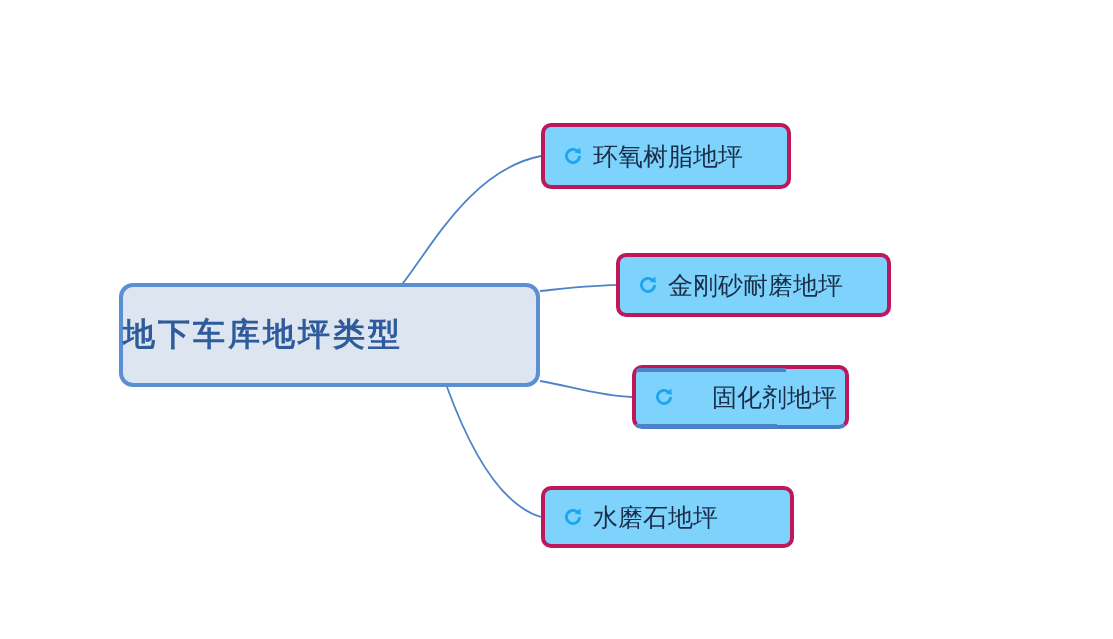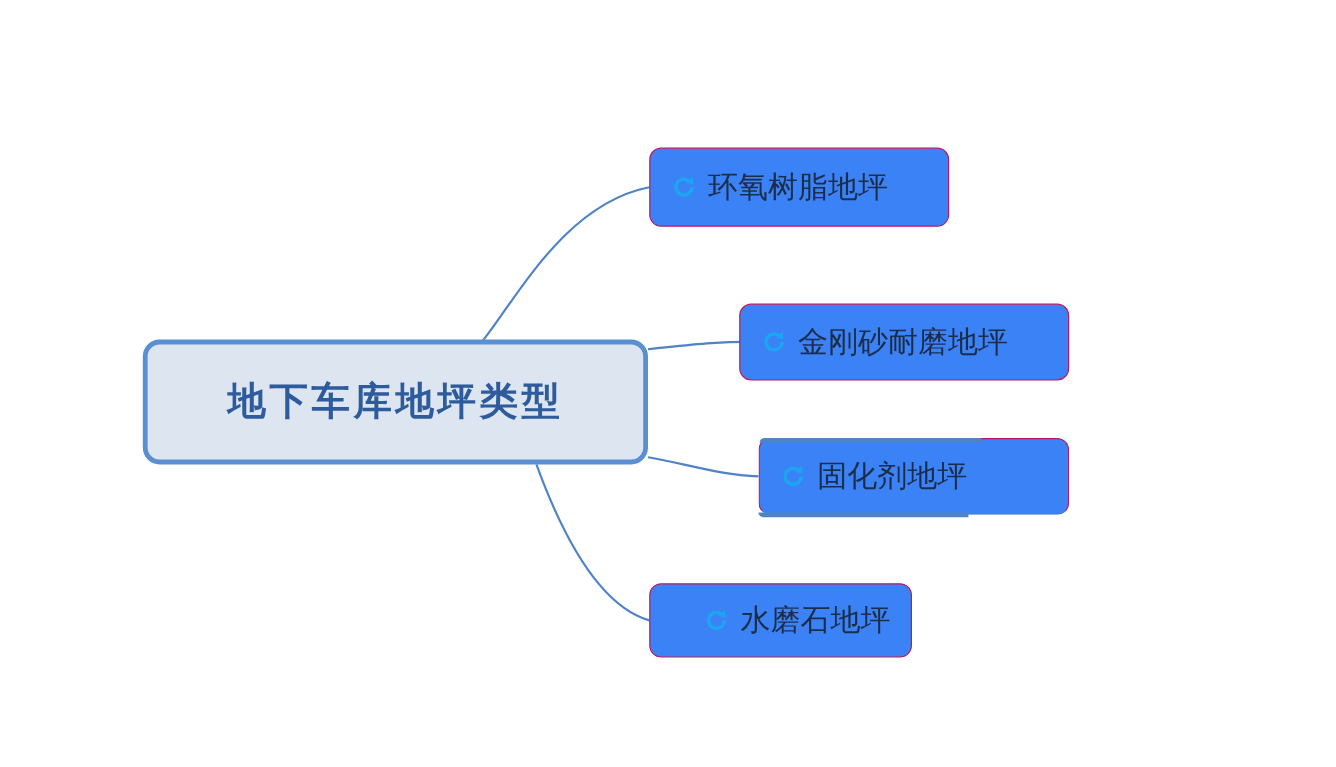--- a/index.html
+++ b/index.html
@@ -34,36 +34,35 @@
     left: 119px;
     top: 283px;
     width: 421px;
     height: 104px;
     box-sizing: border-box;
     background: #dde5f0;
     border: 4px solid #5b8fd4;
     border-radius: 14px;
     display: flex;
     align-items: center;
-    justify-content: center;
   }
   .root-label {
     font-size: 32px;
     font-weight: bold;
     color: #2e5b9c;
     letter-spacing: 3px;
     white-space: nowrap;
   }
 
   
   .child-node {
     position: absolute;
     box-sizing: border-box;
-    background: #3b82f6;
-    border: 1px solid #be185d;
+    background: #7dd3fc;
+    border: 4px solid #be185d;
     border-radius: 10px;
     display: flex;
     align-items: center;
     padding: 0 17px;
   }
   .child-node.selected {
     border-bottom-color: #4b7fc4;
   }
   .child-node.selected::before {
     content: "";
@@ -94,22 +93,22 @@
   }
   .child-label {
     font-size: 25px;
     color: #1b2d48;
     white-space: nowrap;
     line-height: 1;
   }
 
   #node-0 { left: 541px; top: 123px;  width: 250px; height: 66px; }
   #node-1 { left: 616px; top: 253px;  width: 275px; height: 64px; }
-  #node-2 { left: 632px; top: 365px;  width: 259px; height: 64px; }
-  #node-3 { left: 541px; top: 486px;  width: 219px; height: 62px; justify-content: flex-end; }
+  #node-2 { left: 632px; top: 365px;  width: 217px; height: 64px; gap: 28px; }
+  #node-3 { left: 541px; top: 486px;  width: 253px; height: 62px; }
 </style>
 </head>
 <body>
 
 <div id="mindmap-canvas">
 
   <svg id="connector-layer" viewBox="0 0 1113 639" width="1113" height="639">
 
     <path d="M 400 287 C 430 250 470 170 541 156" fill="none" stroke="#4f83c8" stroke-width="1.8"></path>
 

